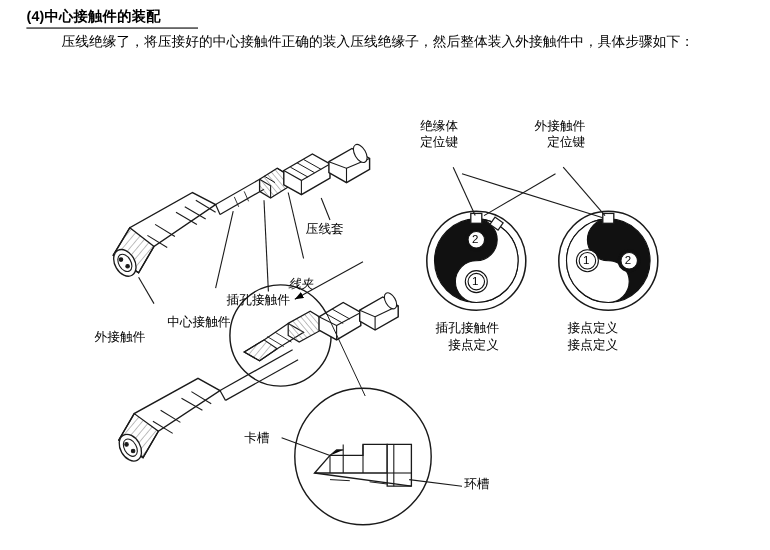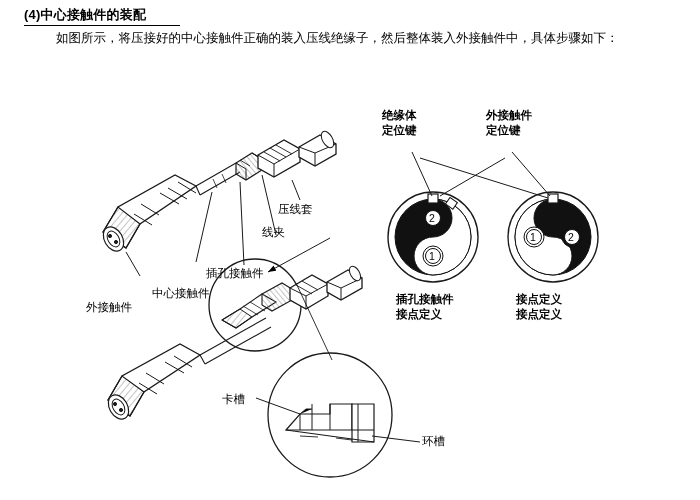--- a/index.html
+++ b/index.html
@@ -51,30 +51,30 @@
     width: 700px;
     height: 500px;
   }
   .lbl {
     position: absolute;
     font-size: 11.5px;
     line-height: 14px;
     white-space: nowrap;
     color: #000;
   }
-  .lbl2 { font-size: 11.5px; line-height: 15px; text-align: left; white-space: nowrap; font-weight: bold; }
+  .lbl2 { font-size: 11.5px; line-height: 15px; text-align: right; white-space: nowrap; }
 </style>
 </head>
 <body>
 
 <div id="page">
 
   <div class="heading">(4)中心接触件的装配</div>
   <div class="heading-underline"></div>
-  <div class="intro">如图所示，将压接好的中心接触件正确的装入压线绝缘子，然后整体装入外接触件中，具体步骤如下：</div>
+  <div class="intro">压线绝缘了，将压接好的中心接触件正确的装入压线绝缘子，然后整体装入外接触件中，具体步骤如下：</div>
 
   <svg class="figure" viewBox="0 0 700 500" xmlns="http://www.w3.org/2000/svg">
     <defs>
       <pattern id="hatch" patternUnits="userSpaceOnUse" width="5" height="5" patternTransform="rotate(40)">
         <line x1="0" y1="0" x2="0" y2="5" stroke="#8a8a8a" stroke-width="1"></line>
       </pattern>
       <pattern id="hatch2" patternUnits="userSpaceOnUse" width="4" height="4" patternTransform="rotate(-40)">
         <line x1="0" y1="0" x2="0" y2="4" stroke="#7d7d7d" stroke-width="0.9"></line>
       </pattern>
       <marker id="arrow" markerWidth="9" markerHeight="9" refX="8" refY="3" orient="auto">
@@ -239,21 +239,21 @@
     <div>绝缘体</div>
     <div>定位键</div>
   </div>
 
   <div class="lbl lbl2" style="left:486px; top:108px;">
     <div>外接触件</div>
     <div>定位键</div>
   </div>
 
   <div class="lbl" style="left:278px; top:202px;">压线套</div>
-  <div class="lbl" style="left:262px; top:225px;">线夹</div>
+  <div class="lbl" style="left:262px; top:252px;font-style:italic;">线夹</div>
   <div class="lbl" style="left:206px; top:266px;">插孔接触件</div>
   <div class="lbl" style="left:152px; top:286px;">中心接触件</div>
   <div class="lbl" style="left:86px; top:300px;">外接触件</div>
 
   <div class="lbl lbl2" style="left:396px; top:292px;">
     <div>插孔接触件</div>
     <div>接点定义</div>
   </div>
 
   <div class="lbl lbl2" style="left:516px; top:292px;">

